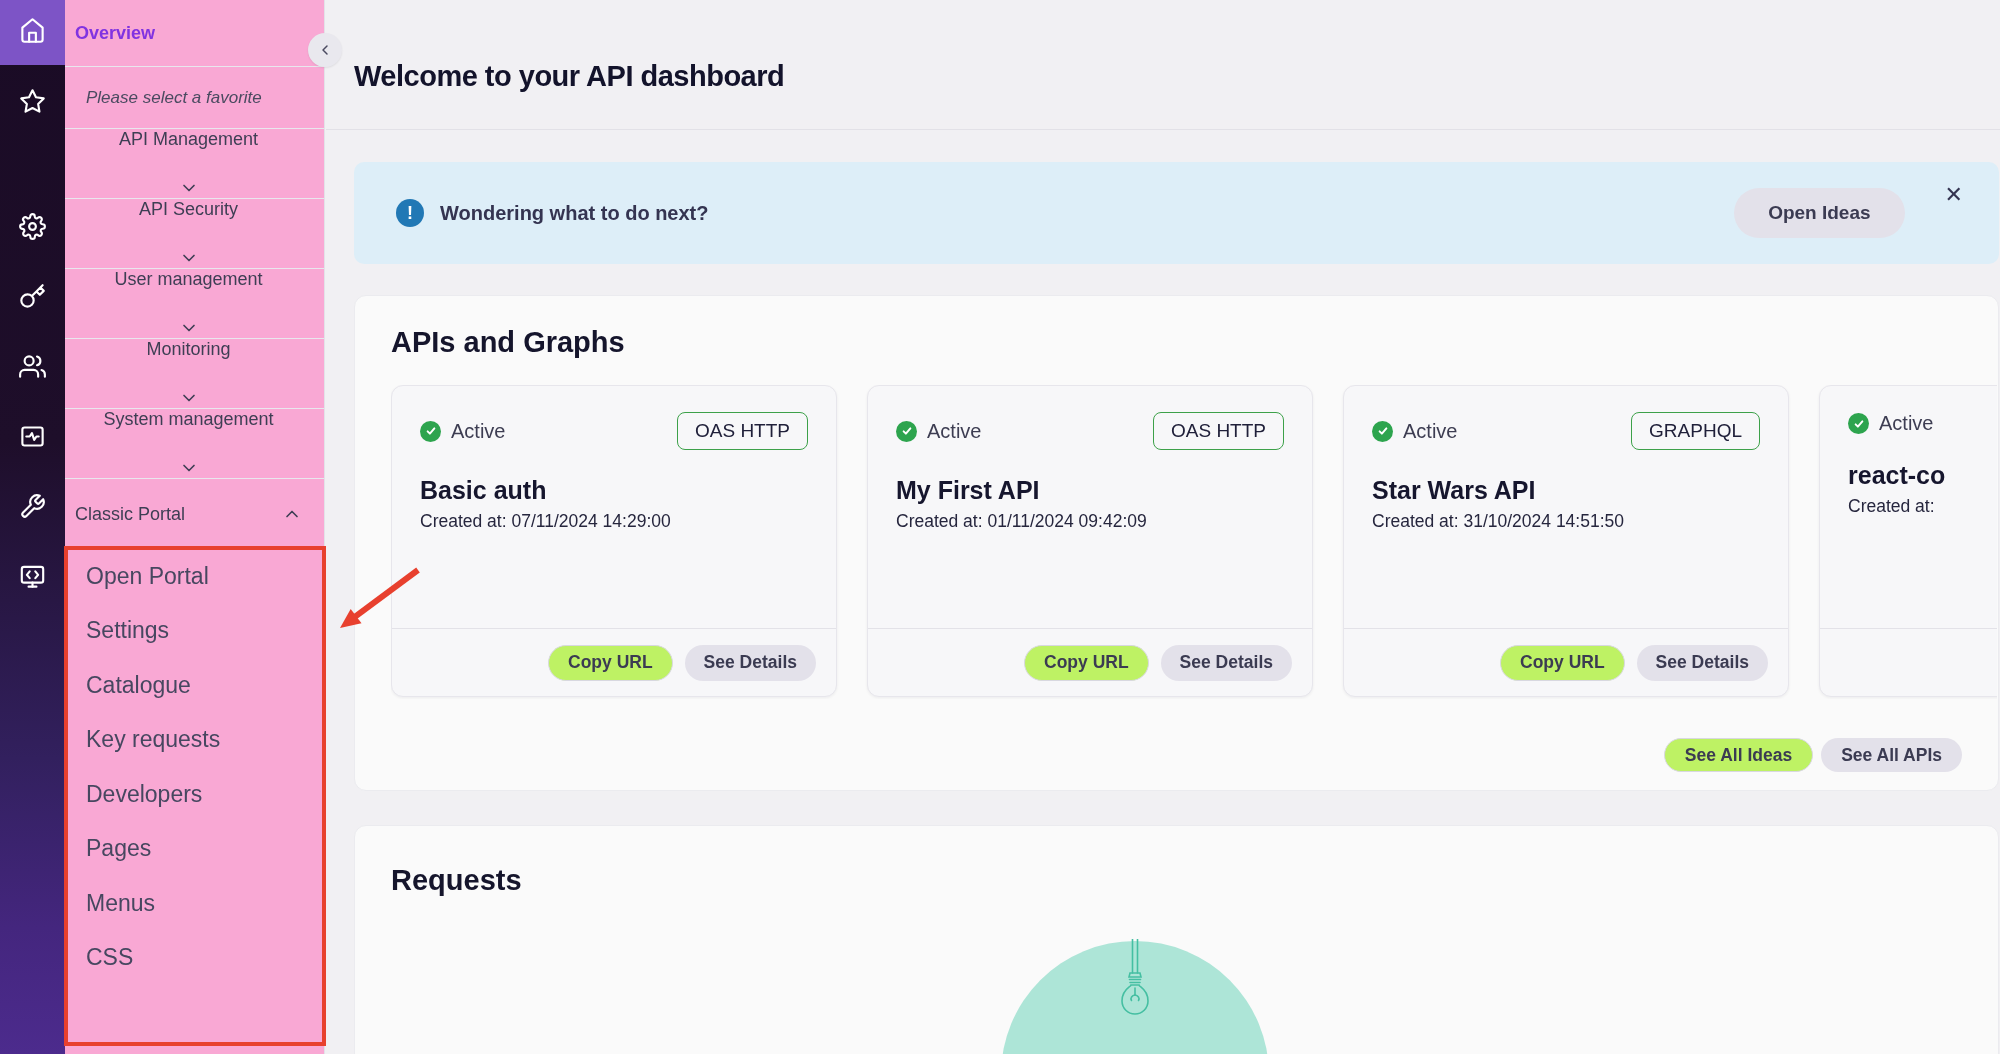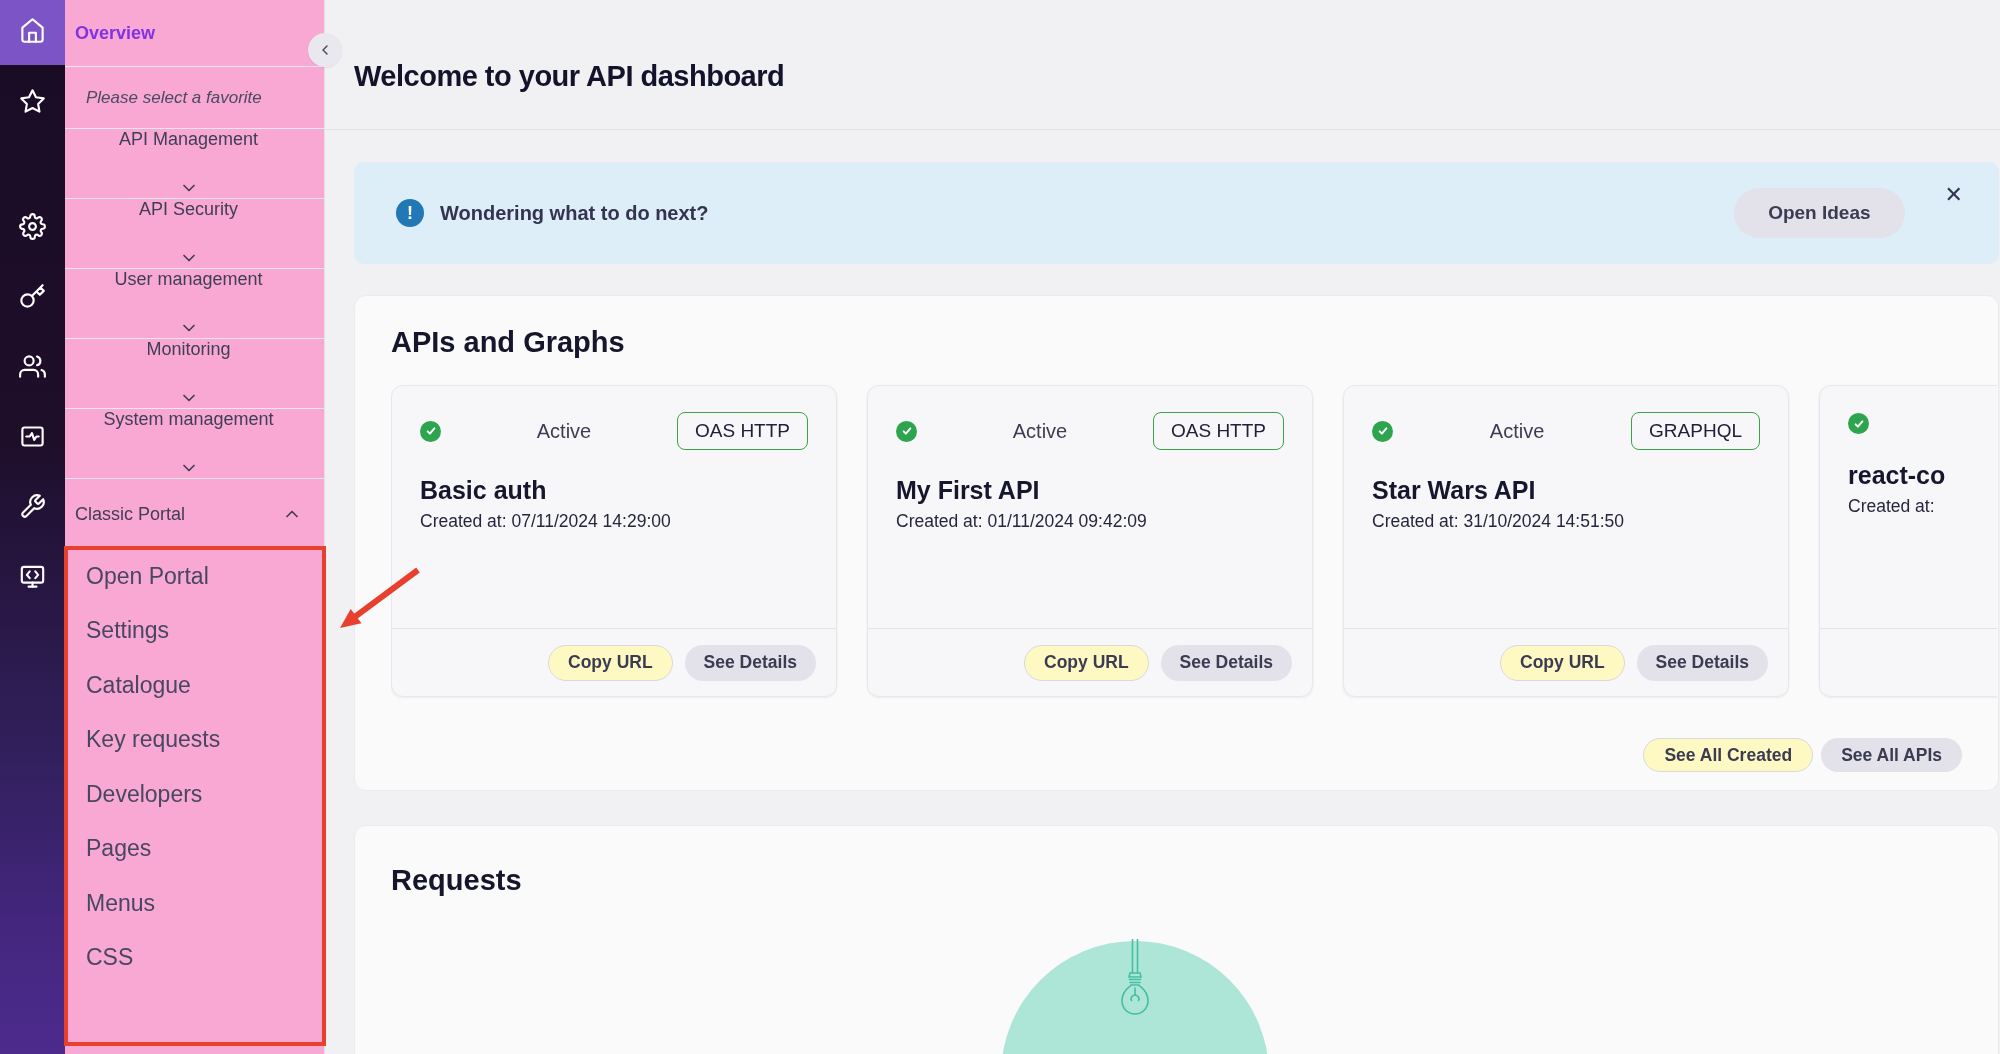--- a/index.html
+++ b/index.html
@@ -48,42 +48,42 @@
   .banner { position:absolute; left:28px; top:162px; width:1645px; height:102px;
     background:#ddeef8; border-radius:10px; display:flex; align-items:center;
     padding:0 36px 0 42px; }
   .info-dot { width:28px; height:28px; border-radius:50%; background:#2178b5;
     color:#fff; font-weight:bold; font-size:18px; display:flex; align-items:center;
     justify-content:center; flex:none; }
   .banner-msg { font-size:20px; font-weight:bold; color:#343451; margin-left:16px; flex:1; }
   .btn { border:none; cursor:pointer; font-family:inherit; color:#3b3b52;
     font-weight:bold; display:inline-flex; align-items:center; justify-content:center; }
   .btn-filled { background:#e3e1ea; border-radius:999px; }
-  .btn-outline { background:#fef9c3; border:1px solid #d8d8e0; border-radius:999px; }
+  .btn-outline { background:#bef264; border:1px solid #d8d8e0; border-radius:999px; }
   .open-ideas { height:50px; padding:0 34px; font-size:19px; margin-right:40px; }
   .banner-close { background:none; font-size:22px; color:#343451; font-weight:normal;
     align-self:flex-start; margin-top:22px; line-height:1; }
 
   .panel { position:absolute; left:28px; width:1645px; background:#fafafa;
     border:1px solid #ebebef; border-radius:12px; }
   .panel-apis { top:295px; height:496px; padding:28px 36px 0 36px; }
   .panel h2 { font-size:29px; font-weight:bold; color:#15152c; line-height:36px; }
 
   .cards { display:flex; gap:30px; margin-top:25px; margin-right:-35px;
     overflow:hidden; height:314px; }
   .card { flex:none; width:446px; height:312px; background:#f7f7f9;
     border:1px solid #e7e6ec; border-radius:12px; box-shadow:0 1px 3px rgba(20,20,40,.06);
     display:flex; flex-direction:column; }
   .card-body { flex:1; padding:26px 28px 0 28px; }
   .status-row { display:flex; align-items:center; }
   .check { width:21px; height:21px; border-radius:50%; background:#2da44e;
     display:flex; align-items:center; justify-content:center; flex:none; }
   .check svg { width:12px; height:12px; stroke:#fff; fill:none; stroke-width:2.6;
     stroke-linecap:round; stroke-linejoin:round; }
-  .status-txt { font-size:20px; color:#3d3d52; margin-left:10px; flex:1;text-align:center; }
+  .status-txt { font-size:20px; color:#3d3d52; margin-left:10px; flex:1; }
   .badge { border:1.5px solid #3da14a; border-radius:8px; padding:7px 17px;
     font-size:19px; color:#20203a; flex:none; }
   .card-name { font-size:25px; font-weight:bold; color:#16162e; margin-top:26px;
     white-space:nowrap; overflow:hidden; }
   .card-created { font-size:17.5px; color:#26263e; margin-top:6px; white-space:nowrap; }
   .card-footer { height:68px; border-top:1px solid #e3e2e8; display:flex;
     align-items:center; justify-content:flex-end; gap:12px; padding-right:20px; }
   .card-btn { height:36px; padding:0 19px; font-size:17.5px; }
 
   .see-all-row { display:flex; justify-content:flex-end; gap:8px; margin-top:39px; }
@@ -324,21 +324,21 @@
           </div>
           <div class="card-name">react-co</div>
           <div class="card-created">Created at:</div>
         </div>
         <div class="card-footer"></div>
       </div>
 
     </div>
 
     <div class="see-all-row">
-      <button class="btn btn-outline see-all">See All Created</button>
+      <button class="btn btn-outline see-all">See All Ideas</button>
       <button class="btn btn-filled see-all">See All APIs</button>
     </div>
   </section>
 
   <section class="panel panel-requests">
     <h2>Requests</h2>
     <div class="dome"></div>
     <div class="bulb">
       <svg width="40" height="80" viewBox="0 0 40 80">
         <line x1="17.5" y1="0" x2="17.5" y2="34"></line>

